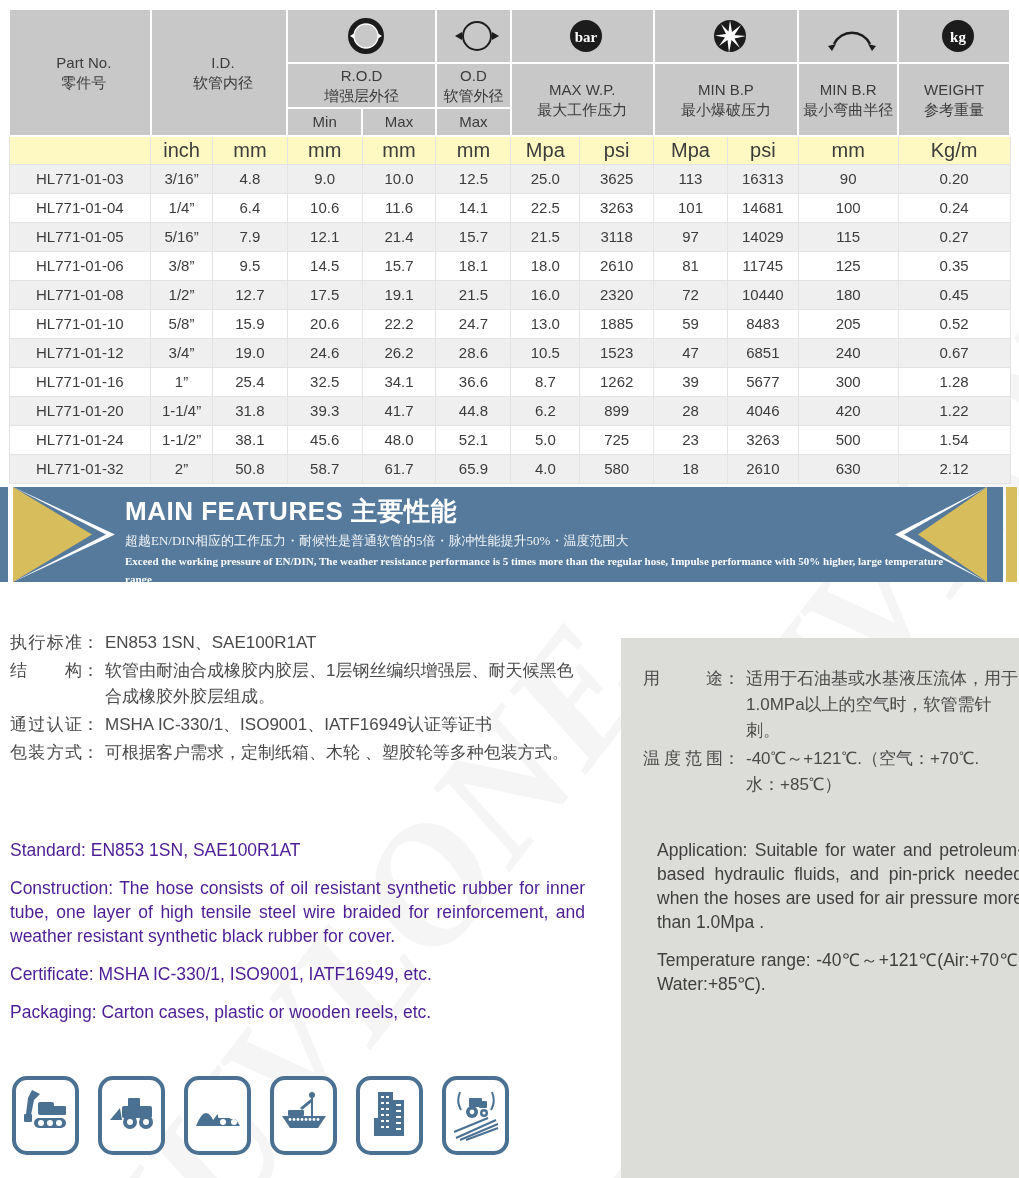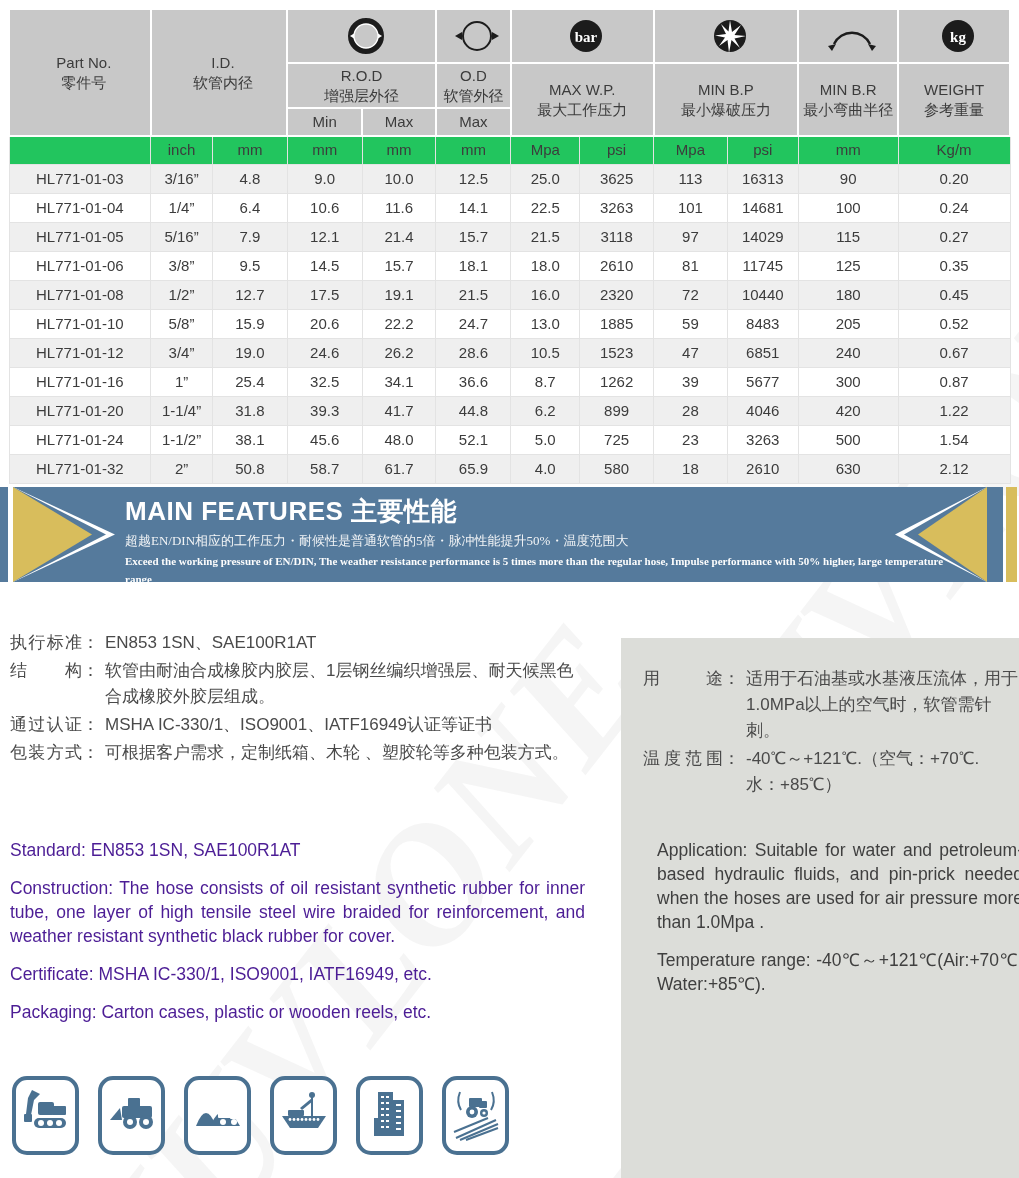--- a/index.html
+++ b/index.html
@@ -8,21 +8,21 @@
 
   
   .wm { position:absolute; font-family:"Liberation Serif", serif; font-style:italic; font-weight:bold;
         color:rgba(120,120,120,0.07); pointer-events:none; white-space:nowrap; z-index:0; }
 
   
   table.spec { position:absolute; left:8px; top:8px; width:1003px; border-collapse:collapse; z-index:2;
                color:#3c3c3c; }
   table.spec th, table.spec td { text-align:center; vertical-align:middle; font-weight:normal; }
   table.spec thead th { background:#c8c8c8; border:2px solid #ffffff; font-size:15px; line-height:20px; }
-  table.spec thead tr.h-units th { background:#22c55e; border:1px solid #e3e3e3; height:28px; font-size:15px; }
+  table.spec thead tr.h-units th { background:#fef9c3; border:1px solid #e3e3e3; height:28px; font-size:20px; }
   tr.h-icons th { height:54px;padding-left:8px; }
   tr.h-labels th { height:45px; }
   tr.h-minmax th { height:28px; }
   table.spec tbody td { border:1px solid #e3e3e3; height:29px; font-size:15px; background:#fff; }
   table.spec tbody tr:nth-child(odd) td { background:#efefef; }
   .hicon { display:inline-block; vertical-align:middle; }
 
   
   .banner-wrap { position:absolute; left:0; top:487px; width:1019px; height:95px; z-index:2; }
   .banner { position:absolute; left:13px; top:0; width:990px; height:95px; background:#557a9c; }
@@ -293,21 +293,21 @@
           <td>1”</td>
           <td>25.4</td>
           <td>32.5</td>
           <td>34.1</td>
           <td>36.6</td>
           <td>8.7</td>
           <td>1262</td>
           <td>39</td>
           <td>5677</td>
           <td>300</td>
-          <td>0.87</td>
+          <td>1.28</td>
         </tr>
         <tr>
           <td>HL771-01-20</td>
           <td>1-1/4”</td>
           <td>31.8</td>
           <td>39.3</td>
           <td>41.7</td>
           <td>44.8</td>
           <td>6.2</td>
           <td>899</td>

